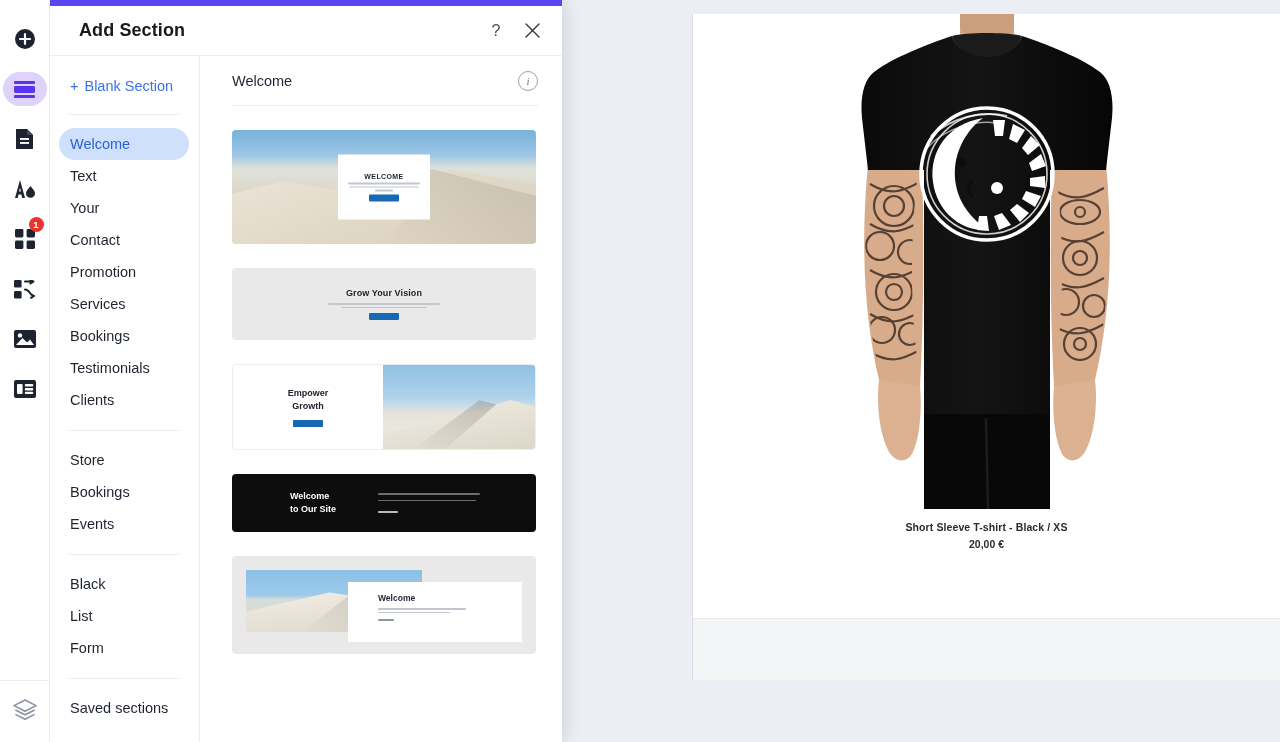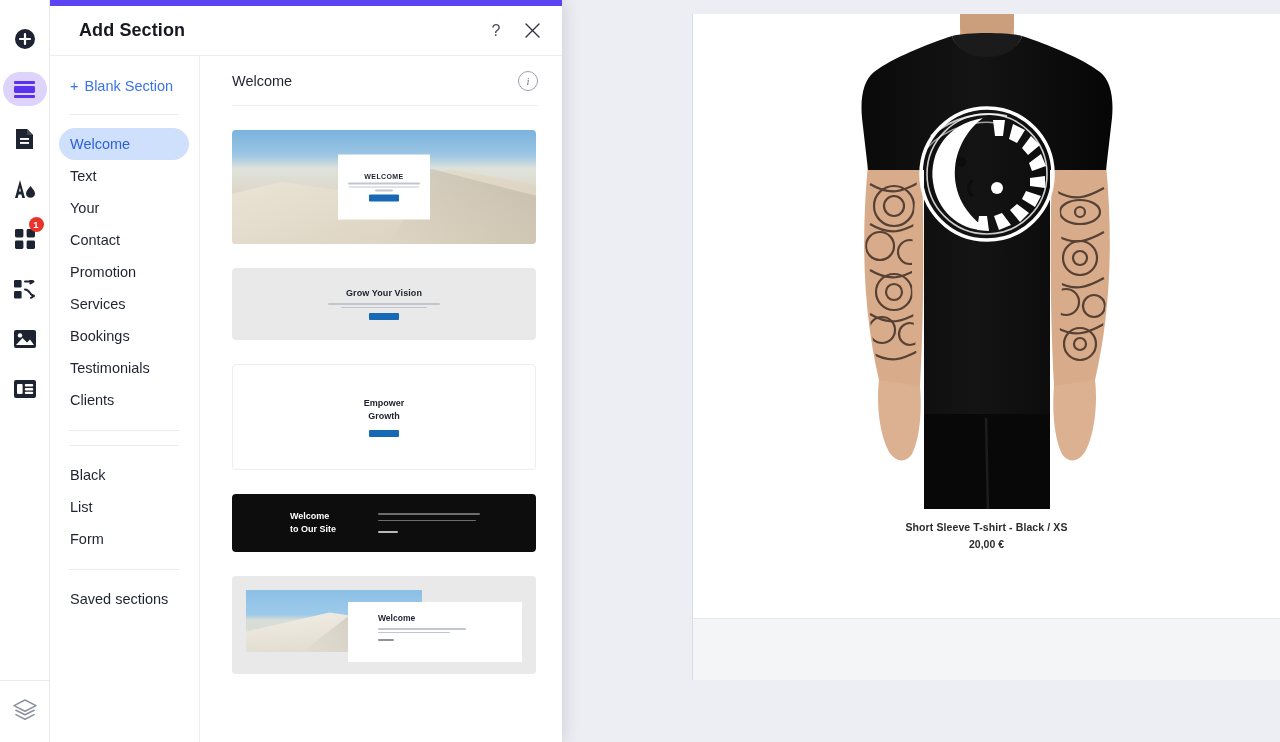--- a/index.html
+++ b/index.html
@@ -208,21 +208,21 @@
   .mini-btn { width: 30px; height: 7px; background: #1769b5; border-radius: 1px; }
 
   
   .t2 {
     height: 72px; background: #e9e9e9;
     display: flex; flex-direction: column; align-items: center; justify-content: center; gap: 5px;
   }
   .t2 .h { font-size: 9px; font-weight: bold; color: #20242e; letter-spacing: .1px; }
 
   
-  .t3 { height: 106px; display: flex; background: #ffffff; border: 1px solid #eceef0; flex-direction: column; }
+  .t3 { height: 86px; display: flex; background: #ffffff; border: 1px solid #eceef0; }
   .t3 .left {
     flex: 1; display: flex; flex-direction: column;
     align-items: center; justify-content: center; gap: 7px;
   }
   .t3 .h { font-size: 9px; font-weight: bold; color: #20242e; text-align: center; line-height: 13px; }
   .t3 .right { width: 152px; position: relative; overflow: hidden; }
   .dune2-sky { position: absolute; inset: 0; background: linear-gradient(#8fc0e3 0%, #aed2ec 38%, #cfdfe8 50%, #e6e3da 58%, #efece3 100%); }
   .dune2-hill {
     position: absolute; left: -6%; bottom: 0; width: 115%; height: 62%;
     background: linear-gradient(170deg, #f2efe6, #dcd6c8);
@@ -498,20 +498,25 @@
           <div class="nav-item">Your</div>
           <div class="nav-item">Contact</div>
           <div class="nav-item">Promotion</div>
           <div class="nav-item">Services</div>
           <div class="nav-item">Bookings</div>
           <div class="nav-item">Testimonials</div>
           <div class="nav-item">Clients</div>
         </div>
 
         <div class="nav-sep"></div>
+        <div class="nav-group">
+          <div class="nav-item">Store</div>
+          <div class="nav-item">Bookings</div>
+          <div class="nav-item">Events</div>
+        </div>
 
         <div class="nav-sep"></div>
         <div class="nav-group">
           <div class="nav-item">Black</div>
           <div class="nav-item">List</div>
           <div class="nav-item">Form</div>
         </div>
 
         <div class="nav-sep"></div>
         <div class="nav-group">

